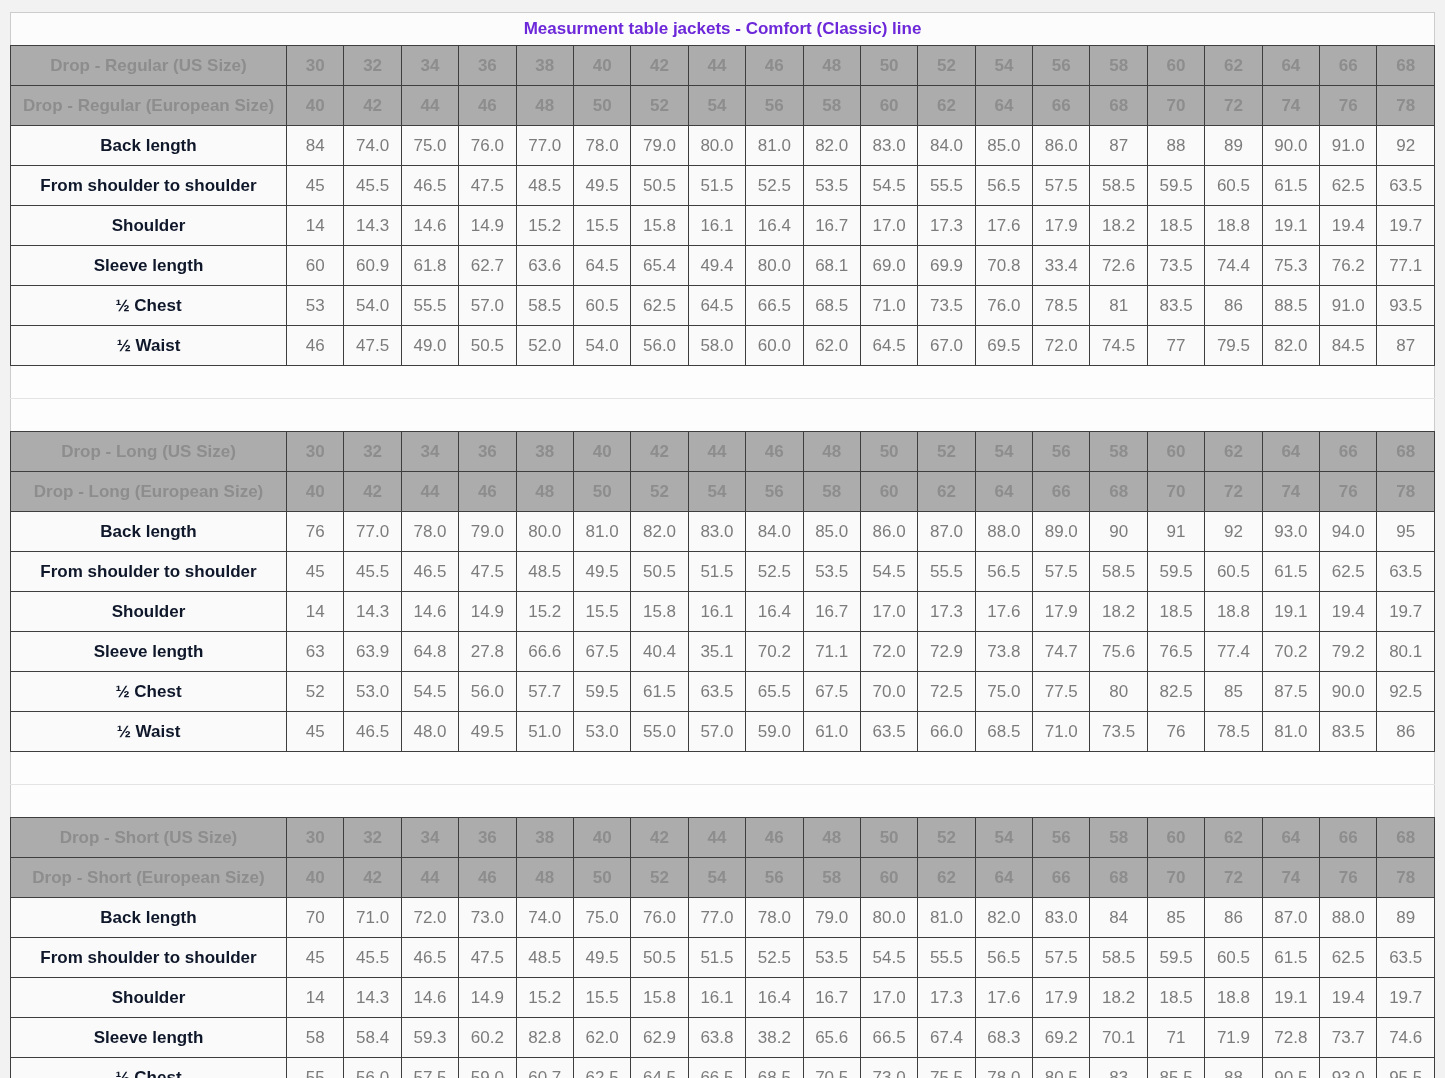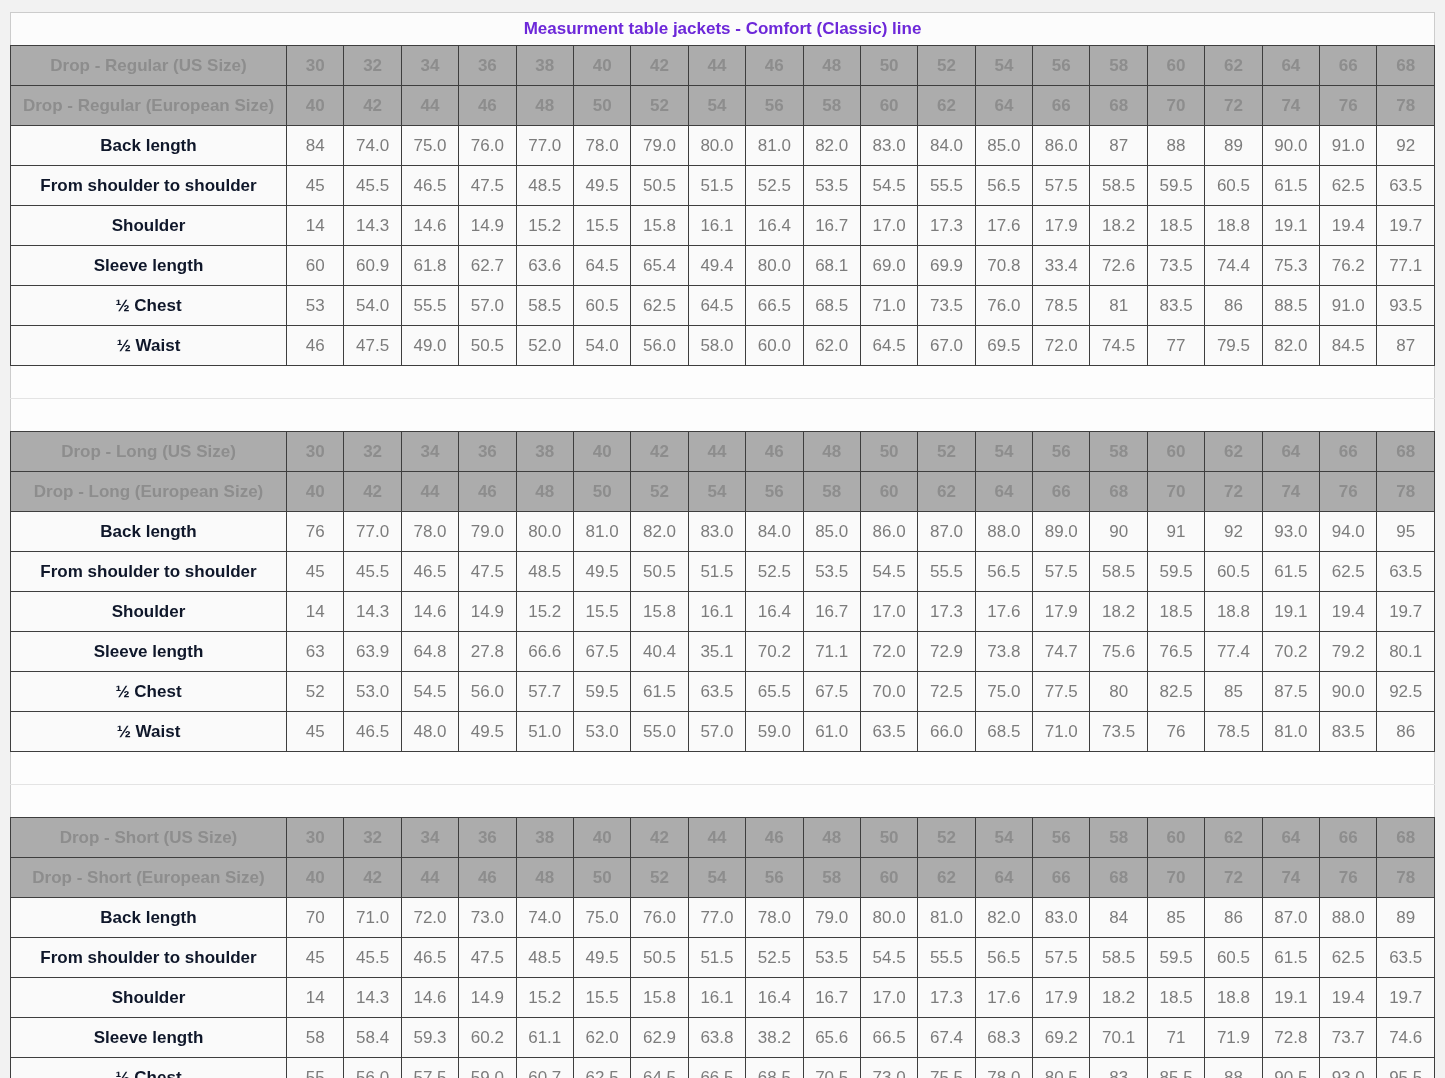--- a/index.html
+++ b/index.html
@@ -604,21 +604,21 @@
           <td>19.1</td>
           <td>19.4</td>
           <td>19.7</td>
         </tr>
         <tr class="data-row">
           <td class="row-label">Sleeve length</td>
           <td>58</td>
           <td>58.4</td>
           <td>59.3</td>
           <td>60.2</td>
-          <td>61.1</td>
+          <td>82.8</td>
           <td>62.0</td>
           <td>62.9</td>
           <td>63.8</td>
           <td>38.2</td>
           <td>65.6</td>
           <td>66.5</td>
           <td>67.4</td>
           <td>68.3</td>
           <td>69.2</td>
           <td>70.1</td>

